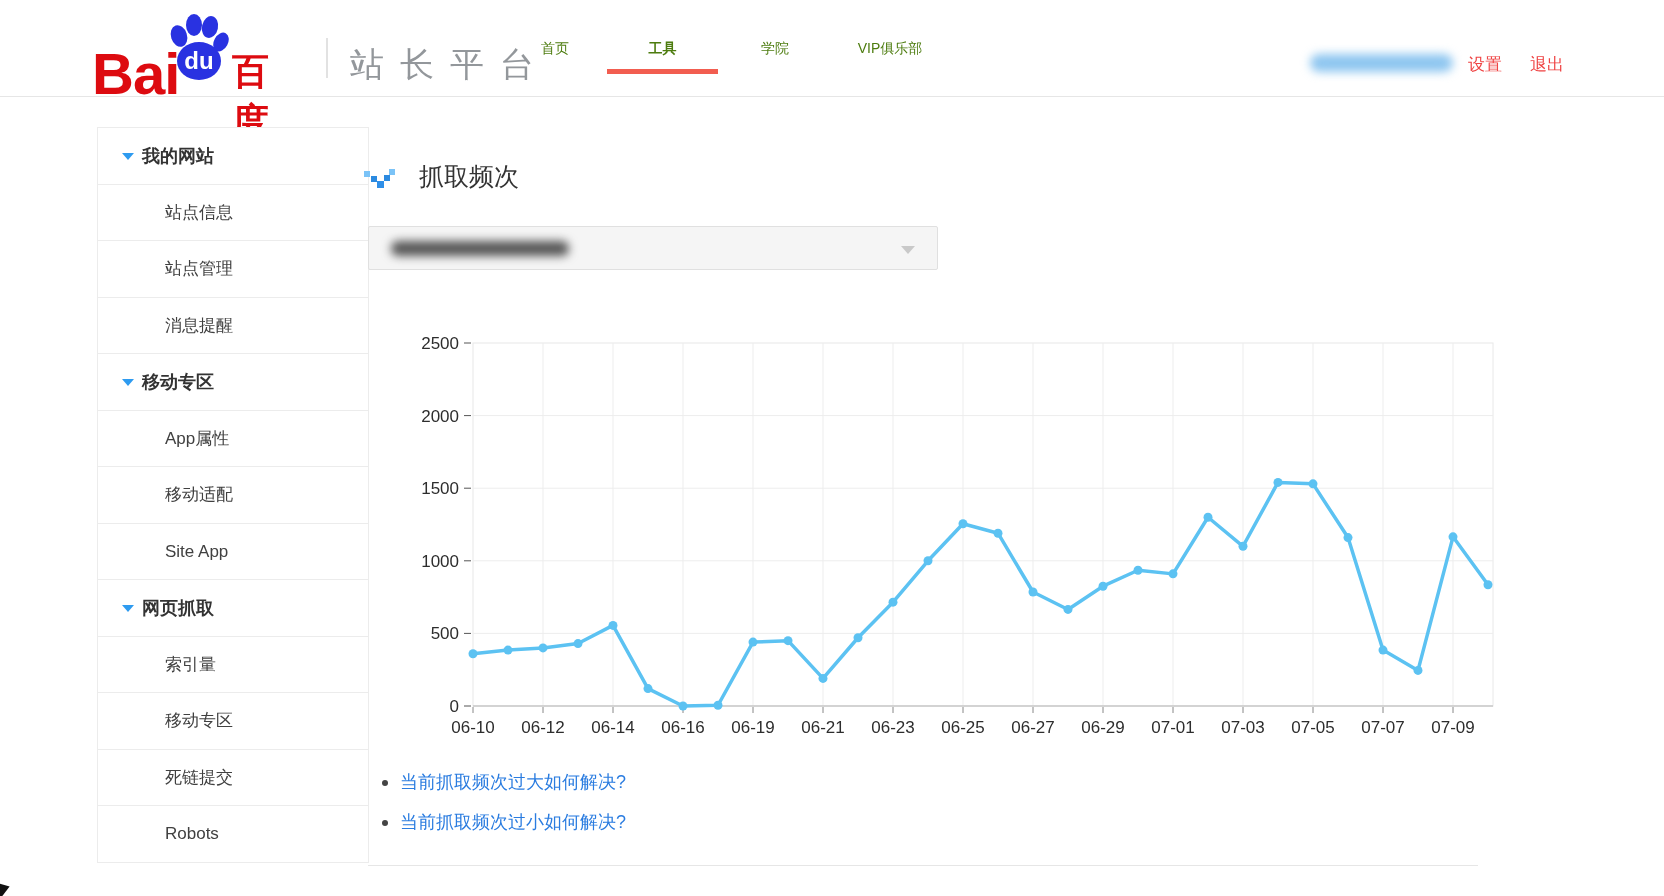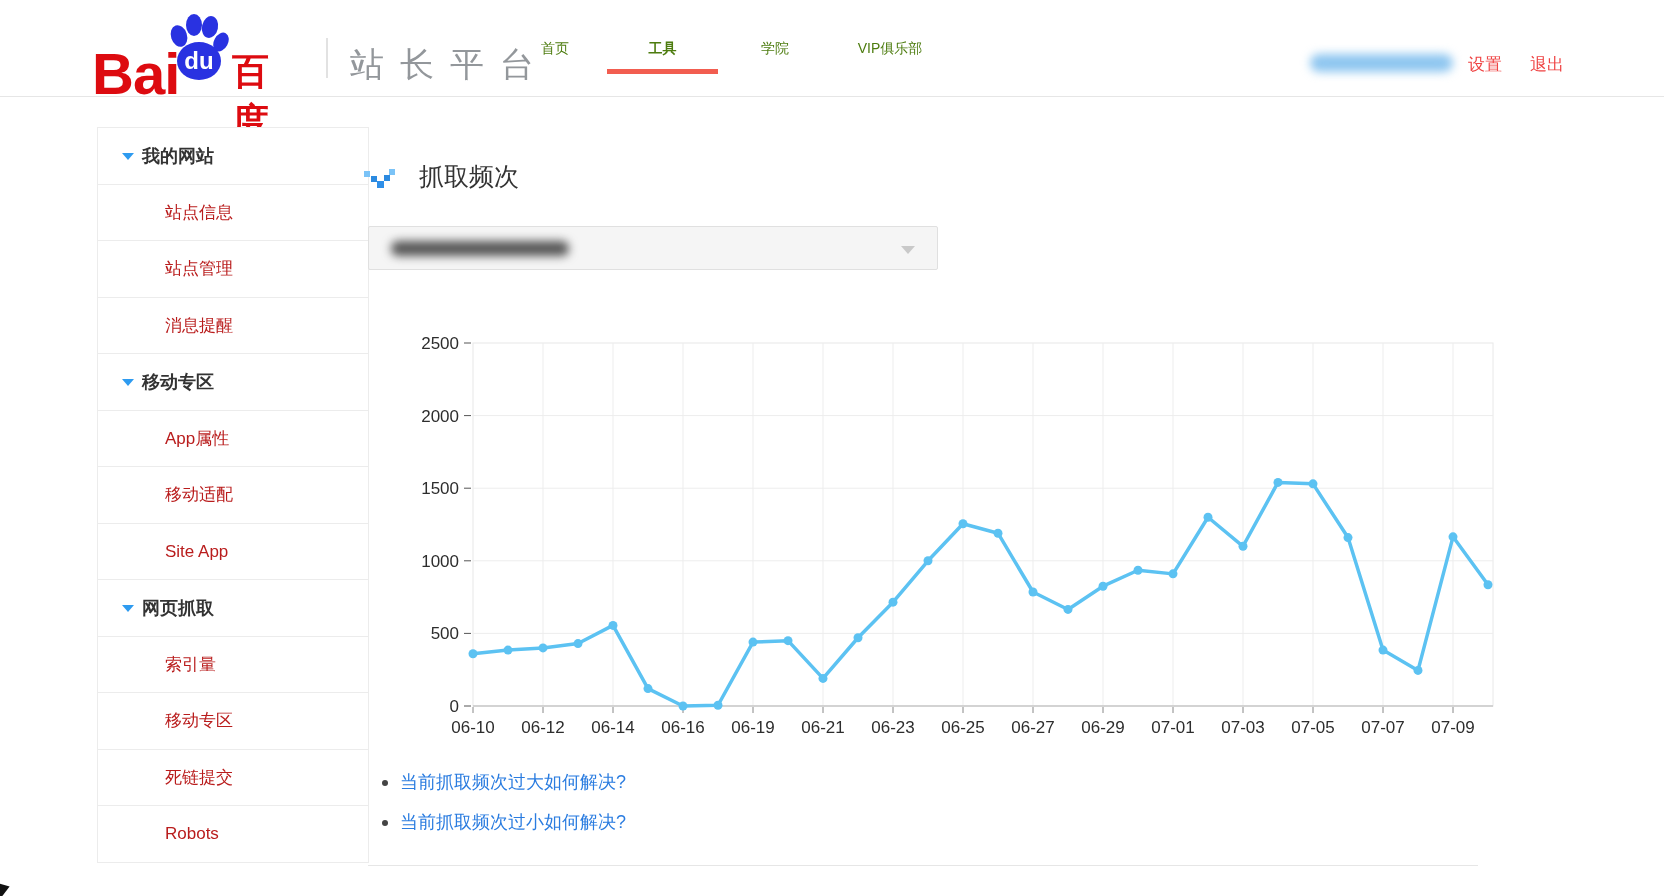--- a/index.html
+++ b/index.html
@@ -26,21 +26,21 @@
                background:#8ec6f0; border-radius:9px; filter:blur(5px); cursor:pointer; }
   .hlink { position:absolute; top:53px; font-size:17px; color:#ef4444; cursor:pointer; text-decoration:none; }
   .hlink.settings { left:1468px; }
   .hlink.logout   { left:1530px; }
   
   .sidebar { position:absolute; left:97px; top:127px; width:272px;
              border:1px solid #ececec; border-bottom:none; background:#fff; }
   .side-row { position:relative; height:56.5px; line-height:56.5px; border-bottom:1px solid #ececec;
               white-space:nowrap; overflow:hidden; cursor:pointer; }
   .side-row.section { font-weight:bold; font-size:18px; color:#333; padding-left:44px; }
-  .side-row.item { font-size:17px; color:#b91c1c; padding-left:67px; }
+  .side-row.item { font-size:17px; color:#404040; padding-left:67px; }
   .tri { position:absolute; left:24px; top:25px; width:0; height:0;
          border-left:6px solid transparent; border-right:6px solid transparent;
          border-top:7px solid #2e9bf0; }
   
   .title-icon { position:absolute; left:363px; top:165px; }
   .page-title { position:absolute; left:407px; top:160px; font-size:25px; font-weight:normal; color:#333;margin-left:12px; }
   .site-select { position:absolute; left:368px; top:226px; width:570px; height:44px;
                  background:#f5f5f5; border:1px solid #e0e0e0; border-radius:2px; cursor:pointer; }
   .site-blur { position:absolute; left:22px; top:14px; width:178px; height:15px;
                background:#555; border-radius:7px; filter:blur(5px); }

